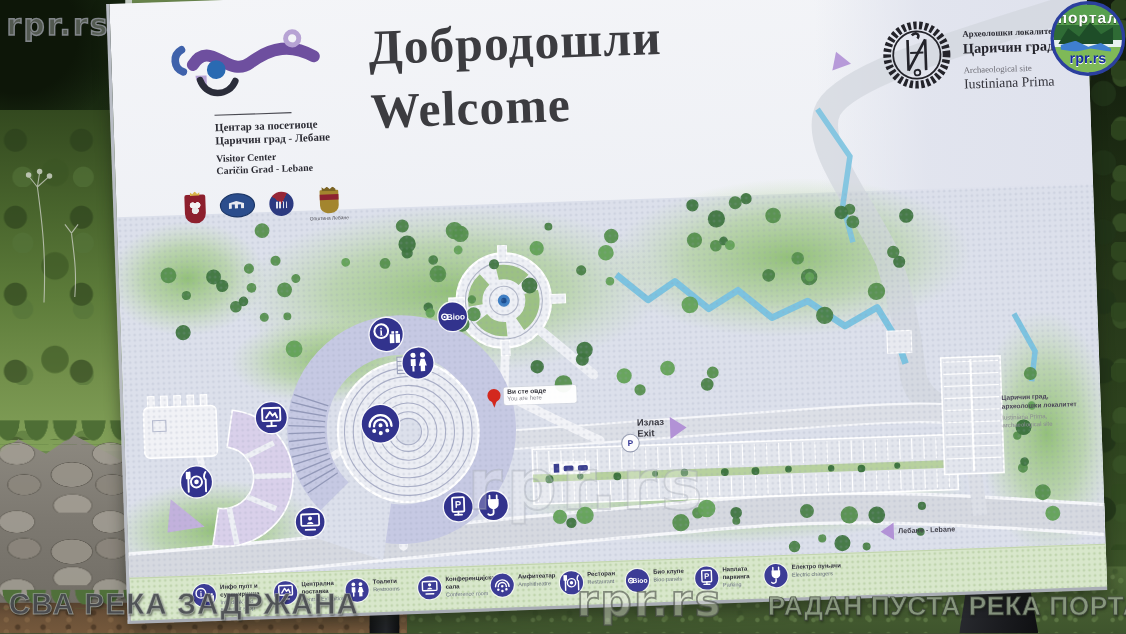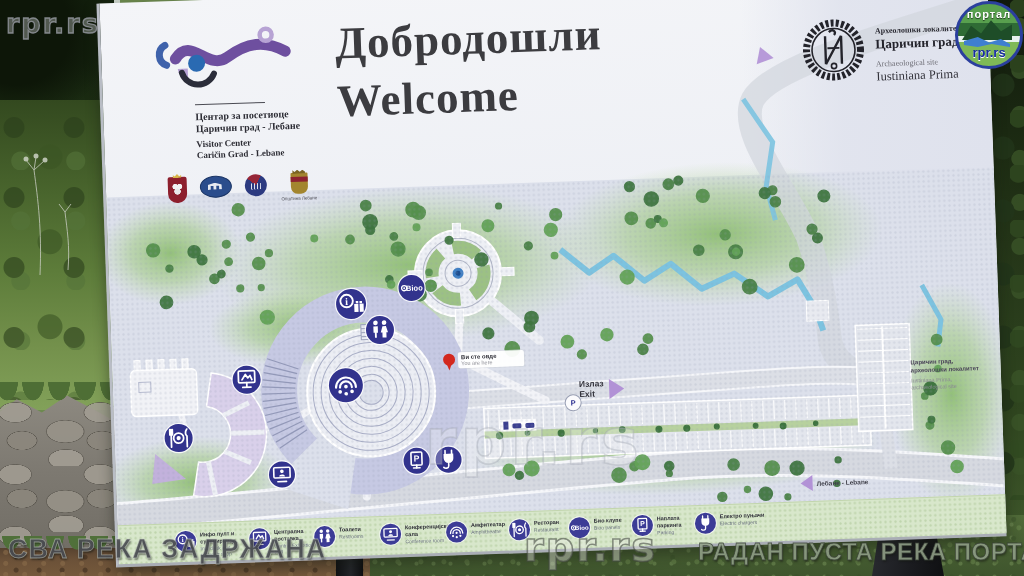--- a/index.html
+++ b/index.html
@@ -176,21 +176,21 @@
   #wm-br{left:698px;top:538px;font-size:24px;letter-spacing:.5px;color:rgba(151,166,141,.85);
     -webkit-text-stroke:.8px rgba(55,62,52,.8);text-shadow:1px 2px 2px rgba(20,22,18,.45);}
 
   #badge{left:955px;top:1px;width:62px;height:62px;border-radius:50%;z-index:12;
     border:3px solid #2b3f9e;overflow:hidden;
     background:linear-gradient(180deg,#58a04e 0 30%,#2f6b35 30% 52%,#e8f2ee 52% 62%,#7fb957 62%);}
   #badge .mtn{position:absolute;left:4px;top:14px;width:50px;height:22px;background:#1e4d28;
     clip-path:polygon(0 100%,18% 35%,38% 70%,58% 10%,78% 60%,100% 30%,100% 100%);}
   #badge .river{position:absolute;left:6px;top:33px;width:46px;height:10px;background:#3f7fd0;
     clip-path:polygon(0 40%,30% 0,55% 55%,80% 20%,100% 70%,100% 100%,60% 70%,30% 100%,0 80%);}
-  #badge .t{position:absolute;left:0;top:4px;width:100%;text-align:center;font-size:11px;font-weight:bold;
+  #badge .t{position:absolute;left:0;top:4px;width:100%;text-align:center;font-size:14px;font-weight:bold;
     color:#fff;text-shadow:0 1px 1px #1d3a1d;letter-spacing:1px;}
   #badge .b{position:absolute;left:0;bottom:6px;width:100%;text-align:center;font-size:13px;font-weight:bold;
     color:#172da0;text-shadow:0 1px 0 #fff;}
 </style>
 </head>
 <body>
 
 <div id="scene">
 
   <div class="abs" id="grass-bottom"></div>

